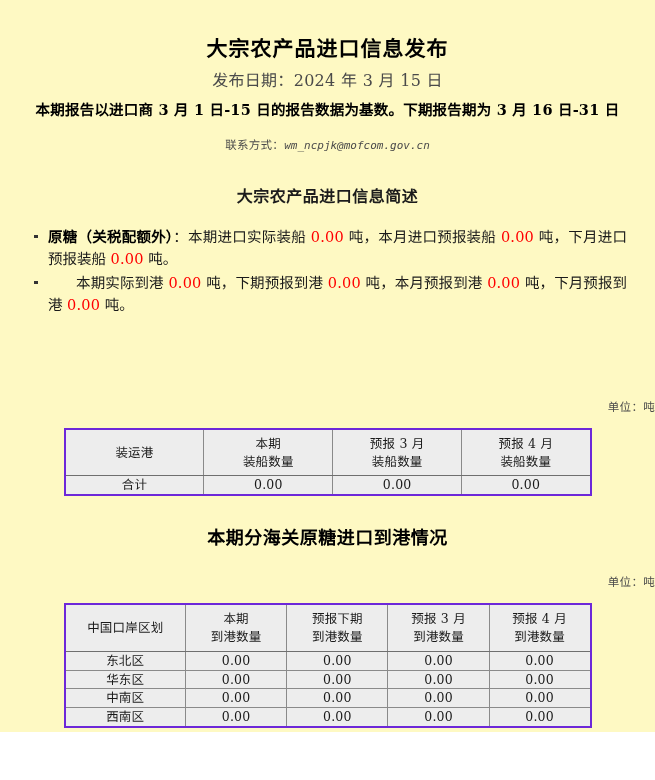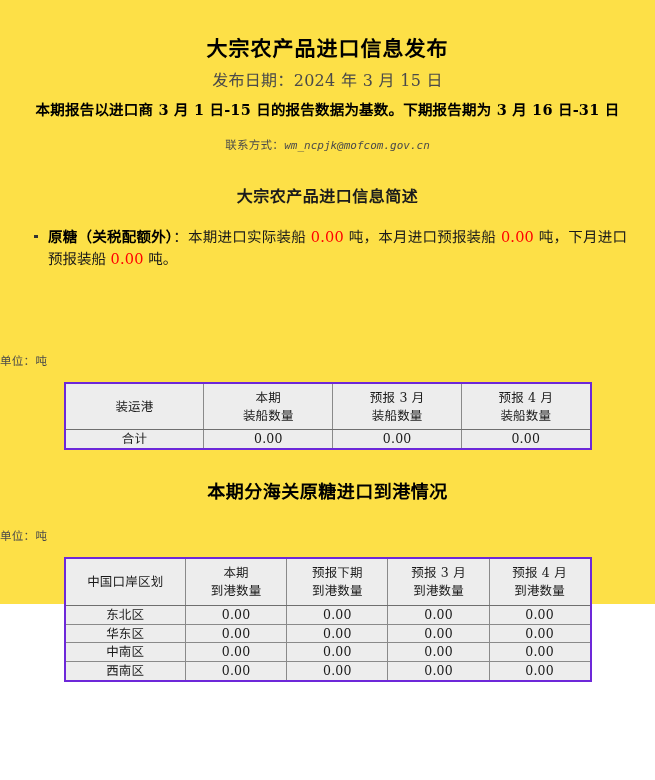--- a/index.html
+++ b/index.html
@@ -10,23 +10,23 @@
   }
   body {
     width: 655px;
     height: 780px;
     overflow: hidden;
     font-family: "DejaVu Serif", "Liberation Serif", serif;
     color: #1a1a1a;
   }
   .page {
     width: 655px;
-    height: 604px;
+    height: 732px;
     position: relative;
-    background: #fde047;
+    background: #fef9c3;
     box-sizing: border-box;
     padding: 0;
   }
 
   
   .masthead {
     padding-top: 36px;
     text-align: center;
   }
   .doc-title {
@@ -121,21 +121,21 @@
     font-family: "DejaVu Serif", "Liberation Serif", serif;
     letter-spacing: .2px;
   }
   .indent-lead {
     display: inline-block;
     width: 28px;
   }
 
   
   .unit-caption {
-    text-align: left;
+    text-align: right;
     font-size: 11.5px;
     color: #4a4a4a;
     margin: 0;
     letter-spacing: .3px;
   }
 
   
   .table-wrap {
     padding: 0 0 0 0;
     display: flex;
@@ -210,20 +210,23 @@
 
   <div class="sp-b"></div>
 
   <div class="summary-block">
     <ul class="bullets">
 
       <li>
         <span class="lead-label">原糖（关税配额外）</span><span>：</span><span>本期进口实际装船 </span><span class="val">0.00</span><span> 吨，本月进口预报装船 </span><span class="val">0.00</span><span> 吨，下月进口预报装船 </span><span class="val">0.00</span><span> 吨。</span>
       </li>
 
+      <li>
+        <span class="indent-lead"></span><span>本期实际到港 </span><span class="val">0.00</span><span> 吨，下期预报到港 </span><span class="val">0.00</span><span> 吨，本月预报到港 </span><span class="val">0.00</span><span> 吨，下月预报到港 </span><span class="val">0.00</span><span> 吨。</span>
+      </li>
 
     </ul>
   </div>
 
   <div class="sp-c"></div>
 
 
   <div class="sp-d"></div>
 
   <p class="unit-caption">单位：吨</p>

